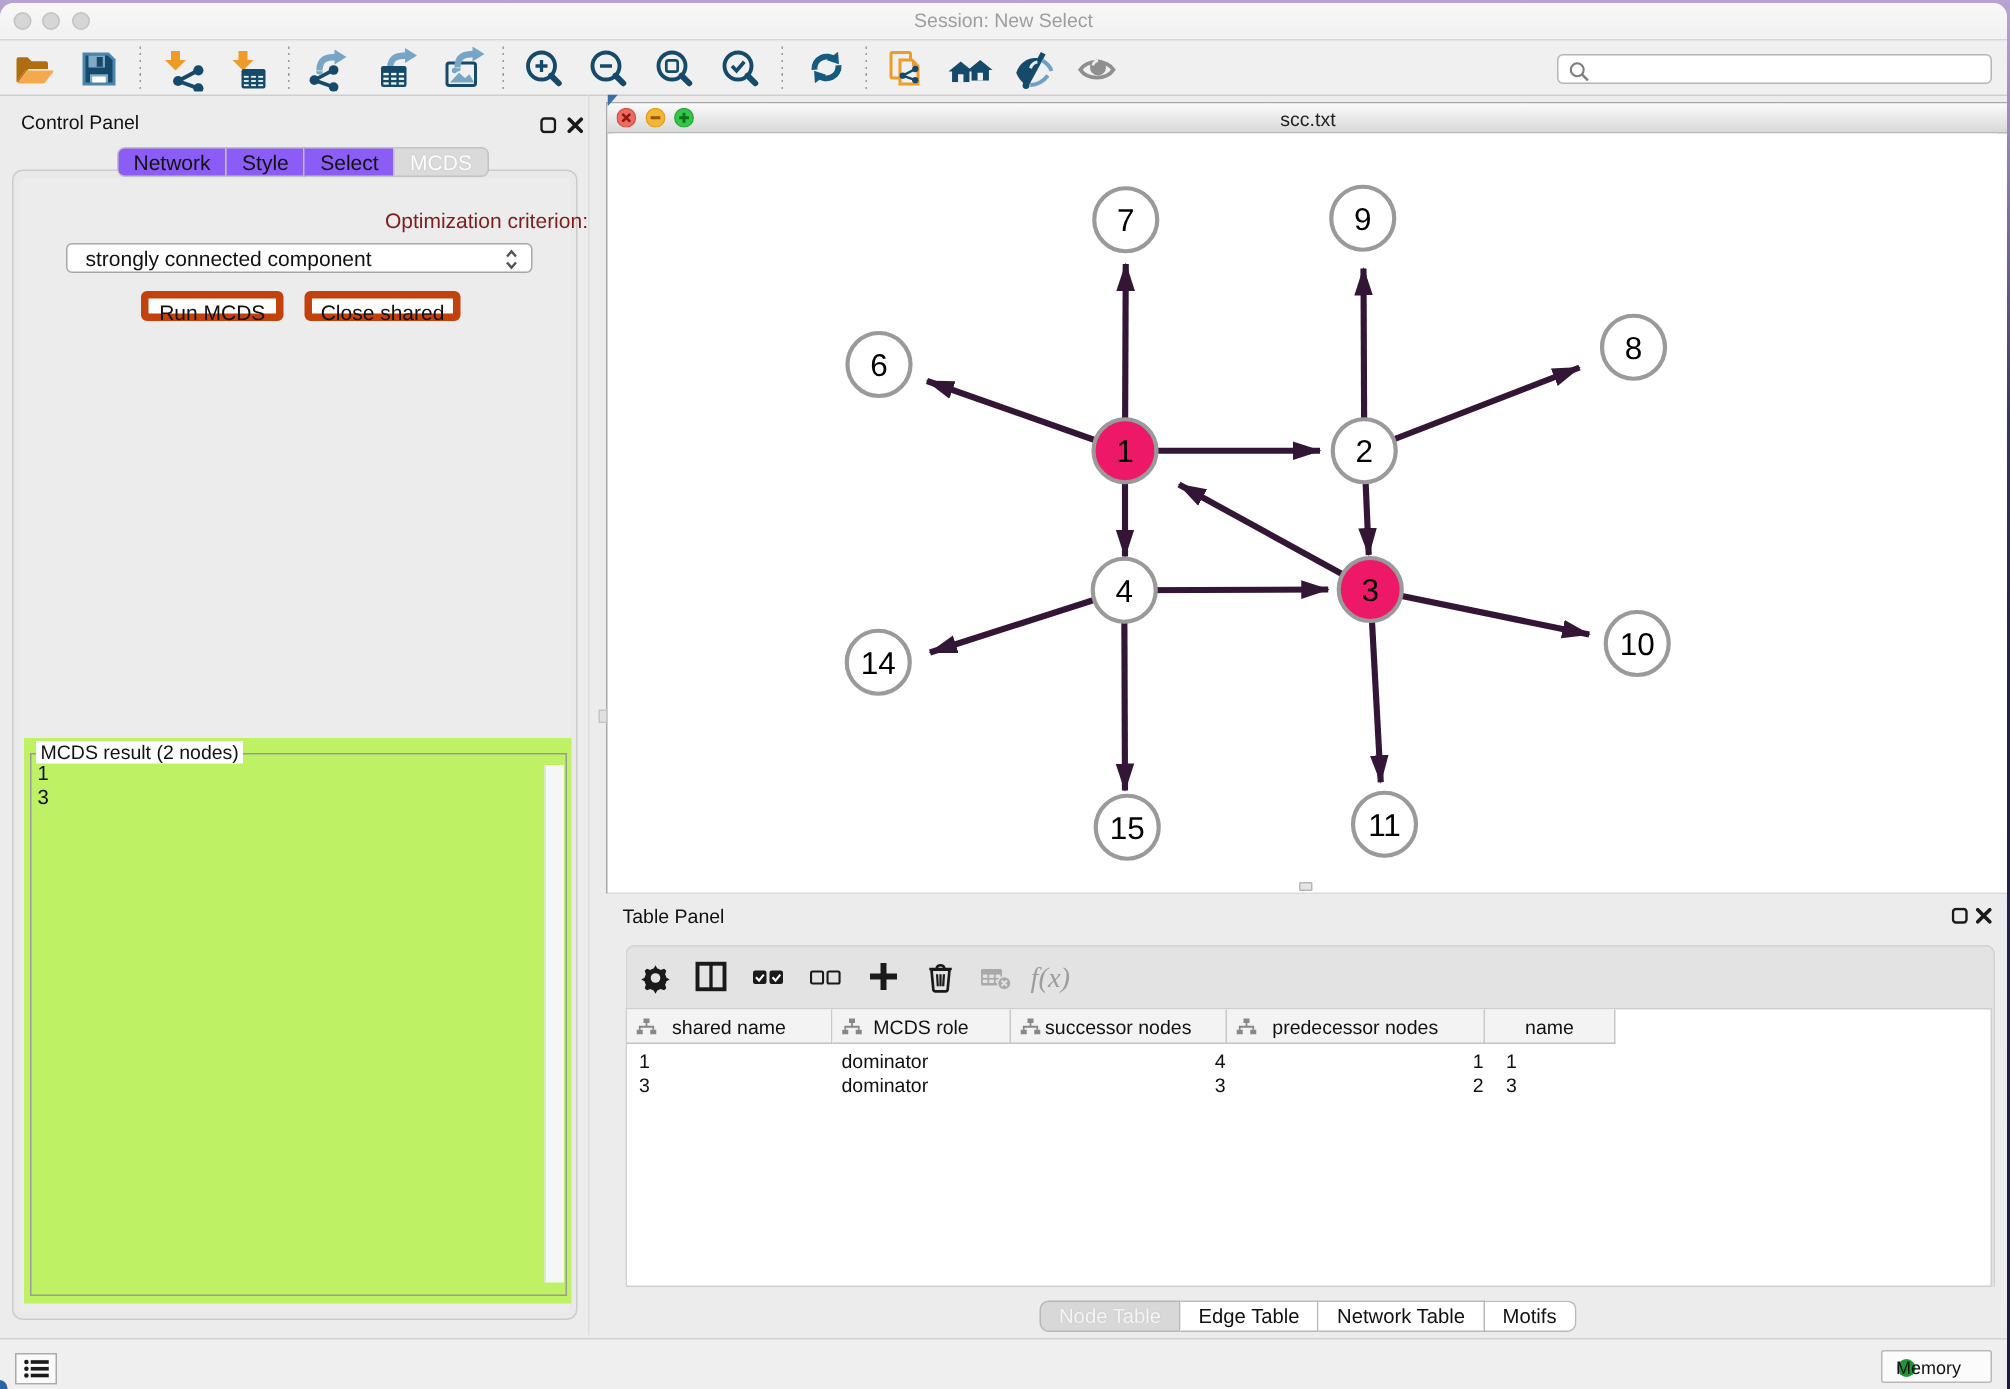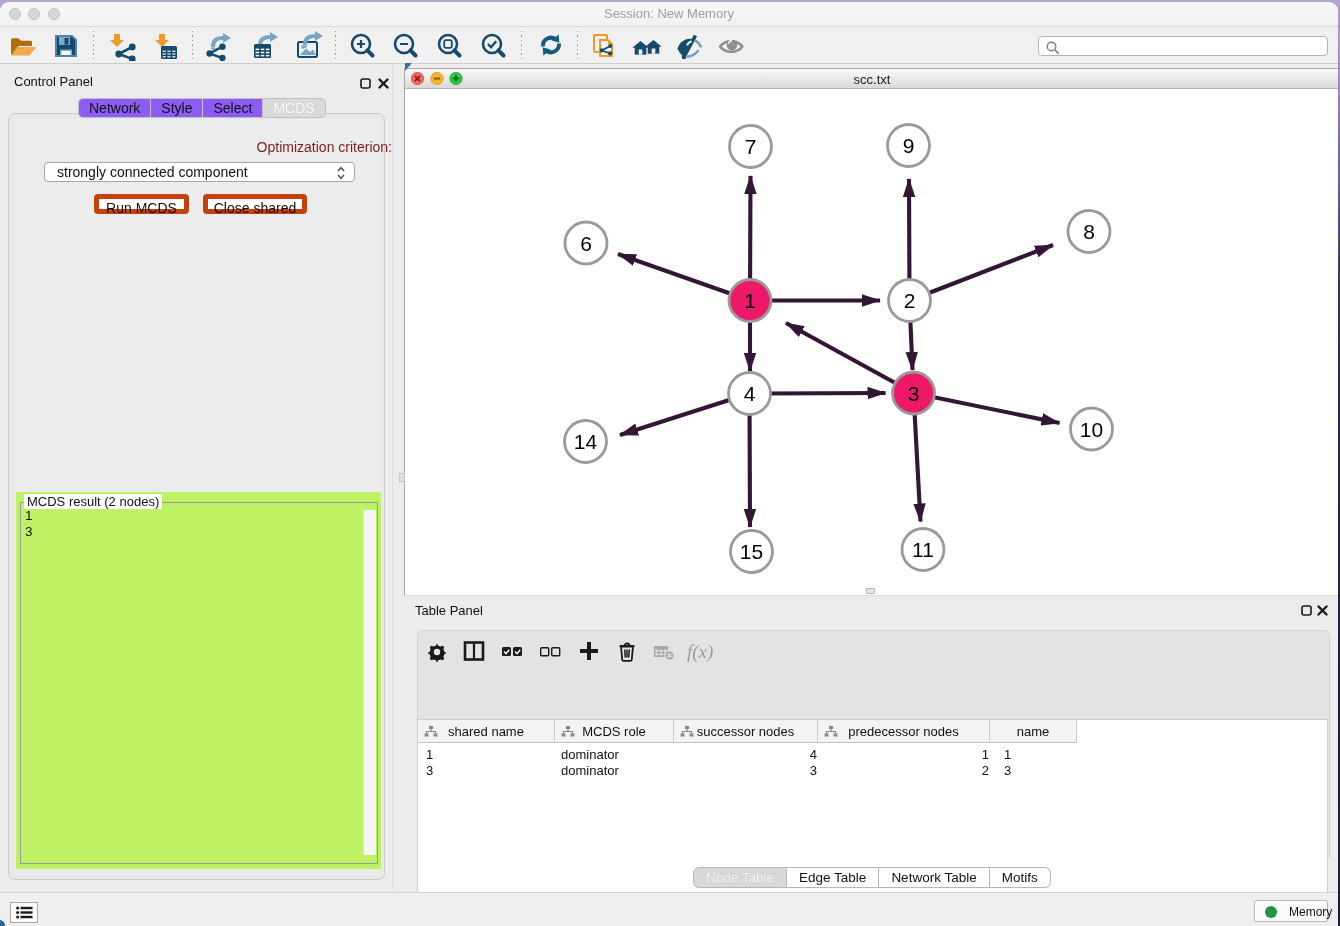--- a/index.html
+++ b/index.html
@@ -66,21 +66,21 @@
   #net-title { position:absolute; left:0; top:0; width:100%; height:20px;
     background:linear-gradient(#fafafa,#d9d9d9); border-bottom:1px solid #b8b8b8; }
   #net-title .t { position:absolute; width:100%; text-align:center; top:3px;
     font-size:13px; color:#222; }
   
   #tp-head { position:absolute; left:408px; top:598px; width:926px; height:30px; }
   #tp-head .t { position:absolute; left:7px; top:3px; font-size:13px; color:#111; }
   #tp-card { position:absolute; left:417px; top:628px; width:913px; height:228px;
     background:#e3e3e3; border:1px solid #d2d2d2; border-radius:6px 6px 0 0; border-bottom:none; }
   #tbl { position:absolute; left:417px; top:670px; width:911px; height:186px;
-    background:#fff; border:1px solid #cfcfcf; font-size:13px;margin-top:47px; }
+    background:#fff; border:1px solid #cfcfcf; font-size:13px; }
   .hcell { position:absolute; top:0; height:23px; background:#f3f3f3;
     border-right:1px solid #c9c9c9; border-bottom:1px solid #c2c2c2;
     text-align:center; line-height:23px; color:#111; }
   .cell { position:absolute; color:#111; height:16px; line-height:16px; }
   
   #btabs { position:absolute; left:693px; top:865px; height:21px; display:flex;
     font-size:13.5px; }
   #btabs .tab { background:#fff; border:1px solid #b8b8b8; border-left:none;
     padding:0 12px; line-height:20px; color:#111; }
   #btabs .tab.sel { background:#d8d8d8; color:#f5f5f5; text-shadow:0 0 1px #bbb;
@@ -95,21 +95,21 @@
     background:#fbfbfb; border:1px solid #b9b9b9; border-radius:2px;
     font-size:12px; color:#111; }
 </style>
 </head>
 <body>
 <div id="win">
   <div id="titlebar">
     <div class="tl" style="left:9px;"></div>
     <div class="tl" style="left:28px;"></div>
     <div class="tl" style="left:48px;"></div>
-    <div class="title">Session: New Memory</div>
+    <div class="title">Session: New Select</div>
   </div>
   <div id="toolbar">
       <svg class="tbi" style="left:8px;top:3px" width="30" height="30" viewBox="0 0 30 30">
         <path d="M3,23.5 V8.7 Q3,7.2 4.5,7.2 H10.4 L13,9.8 H22.5 Q24,9.8 24,11.3 V15 H9.5 z" fill="#b06c10"></path>
         <path d="M3,23.5 L9.5,15 H11 L4.5,23.9 z" fill="#b06c10"></path>
         <path d="M10,16 H26.9 Q28.2,16 27.6,16.9 L21.9,24.1 Q21.5,24.6 20.8,24.6 H4.6 Q3.4,24.6 4,23.7 L9.2,16.6 Q9.5,16 10,16 z" fill="#f5a94f"></path>
       </svg>
       <svg class="tbi" style="left:51px;top:3px" width="30" height="30" viewBox="0 0 30 30">
         <path d="M4,4 H21.5 L26,8.5 V26 H4 z" fill="#4d86ad"></path>
         <path d="M6,6 H20.8 L24,9.2 V24 H6 z" fill="#14496b"></path>
@@ -438,21 +438,21 @@
           <circle cx="1.6" cy="2" r="1.5" fill="#1a1a1a"></circle>
           <rect x="4.5" y="0.8" width="12" height="2.4" fill="#1a1a1a"></rect>
           <circle cx="1.6" cy="6.5" r="1.5" fill="#1a1a1a"></circle>
           <rect x="4.5" y="5.3" width="12" height="2.4" fill="#1a1a1a"></rect>
           <circle cx="1.6" cy="11" r="1.5" fill="#1a1a1a"></circle>
           <rect x="4.5" y="9.8" width="12" height="2.4" fill="#1a1a1a"></rect>
         </svg>
       </div>
     <div id="membtn">
         <span style="position:absolute;left:10px;top:5px;width:12px;height:12px;border-radius:50%;background:#1e9639;"></span>
-        <span style="position:absolute;left:34px;top:4px;text-align:center;">Memory</span>
+        <span style="position:absolute;left:9px;top:4px;text-align:center;">Memory</span>
       </div>
   </div>
 </div>
 <div class="abs" style="left:399px;top:473px;width:6px;height:9px;background:#e0e0e0;border:1px solid #c6c6c6;"></div>
 <div class="abs" style="left:866px;top:588px;width:9px;height:6px;background:#e4e4e4;border:1px solid #b5b5b5;border-radius:1px;"></div>
 <svg class="abs" style="left:405px;top:63px" width="7" height="8" viewBox="0 0 7 8">
     <path d="M0,0 L7,0 L0,8 z" fill="#3b6ea5"></path>
   </svg>
 <div class="abs" style="left:-6px;top:920px;width:11px;height:11px;border-radius:50%;background:#2a64a0;"></div>
 <div class="abs" style="left:392px;top:63px;width:1px;height:827px;background:#dedede;"></div>

